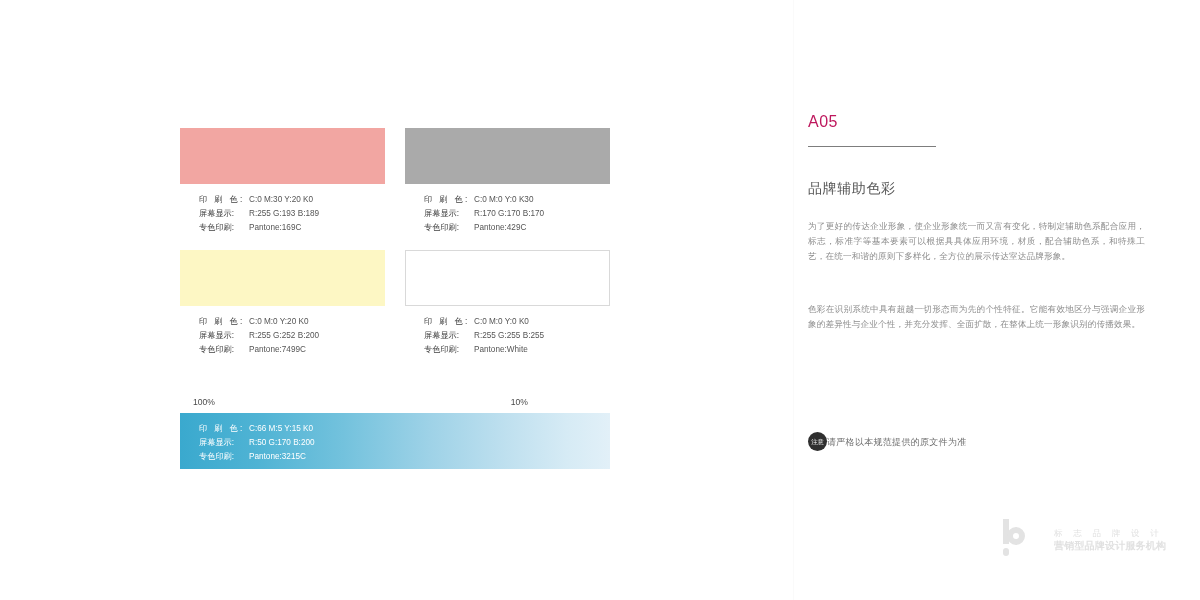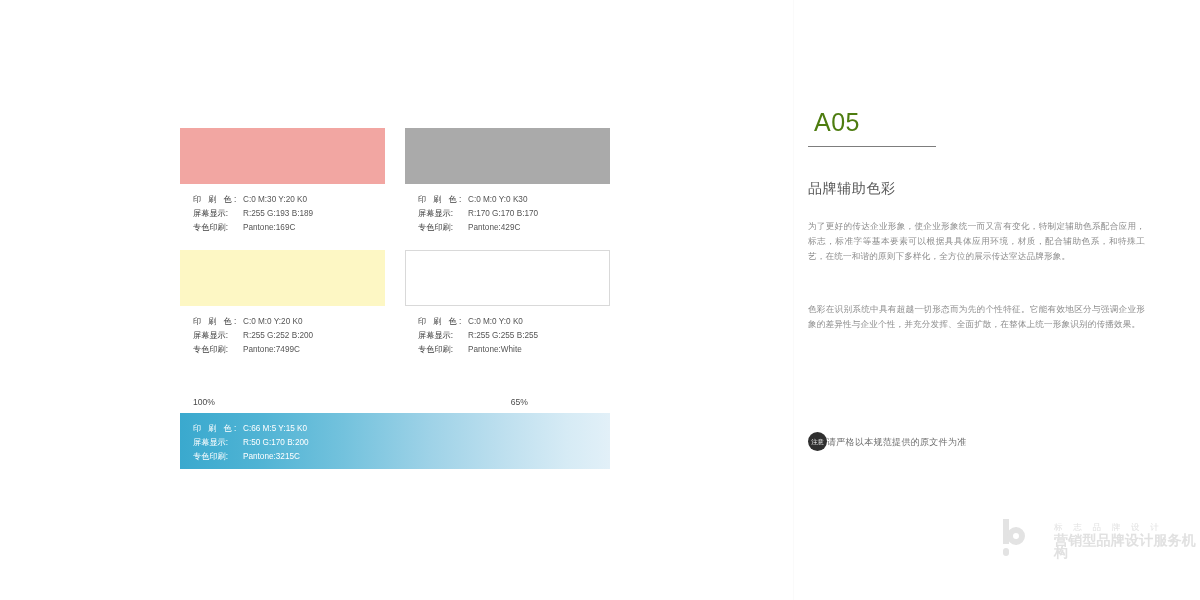--- a/index.html
+++ b/index.html
@@ -65,20 +65,21 @@
     padding-left: 13px;
   }
 
   .spec-line {
     display: flex;
     align-items: baseline;
     font-size: 8.2px;
     line-height: 14.2px;
     color: #4a4a4a;
     white-space: nowrap;
+    margin-left: 6px;
   }
   .spec-key {
     width: 50px;
     flex: 0 0 50px;
     color: #3f3f3f;
   }
   .spec-key.wide-letter {
     letter-spacing: 2.4px;
   }
   .spec-val {
@@ -133,26 +134,25 @@
     left: 808px;
     top: 0;
     width: 340px;
     height: 600px;
   }
 
   .doc-code {
     position: absolute;
     top: 108px;
     left: 0;
-    font-size: 25px;
+    font-size: 16px;
     line-height: 28px;
     letter-spacing: 0.5px;
-    color: #4d7c0f;
+    color: #be185d;
     font-weight: 400;
-    margin-left: 6px;
   }
   .code-rule {
     position: absolute;
     top: 146px;
     left: 0;
     width: 128px;
     height: 1px;
     background: #7d7d7d;
   }
 
@@ -253,21 +253,21 @@
     flex-direction: column;
     justify-content: center;
   }
   .brand-line1 {
     font-size: 8.5px;
     letter-spacing: 4.2px;
     color: #e1e1e1;
     line-height: 13px;
   }
   .brand-line2 {
-    font-size: 14px;
+    font-size: 10px;
     letter-spacing: 0.2px;
     color: #e1e1e1;
     line-height: 12px;
     font-weight: bold;
   }
 </style>
 </head>
 <body>
 
 <div class="page">
@@ -348,21 +348,21 @@
           </div>
         </div>
       </div>
 
     </div>
   </div>
 
   <div class="gradient-block">
     <div class="gradient-scale">
       <span>100%</span>
-      <span>65%</span>
+      <span>10%</span>
     </div>
     <div class="gradient-bar">
       <div class="gradient-specs">
         <div class="spec-line">
           <span class="spec-key wide-letter">印 刷 色:</span>
           <span class="spec-val">C:66  M:5  Y:15  K0</span>
         </div>
         <div class="spec-line">
           <span class="spec-key">屏幕显示:</span>
           <span class="spec-val">R:50  G:170 B:200</span>

